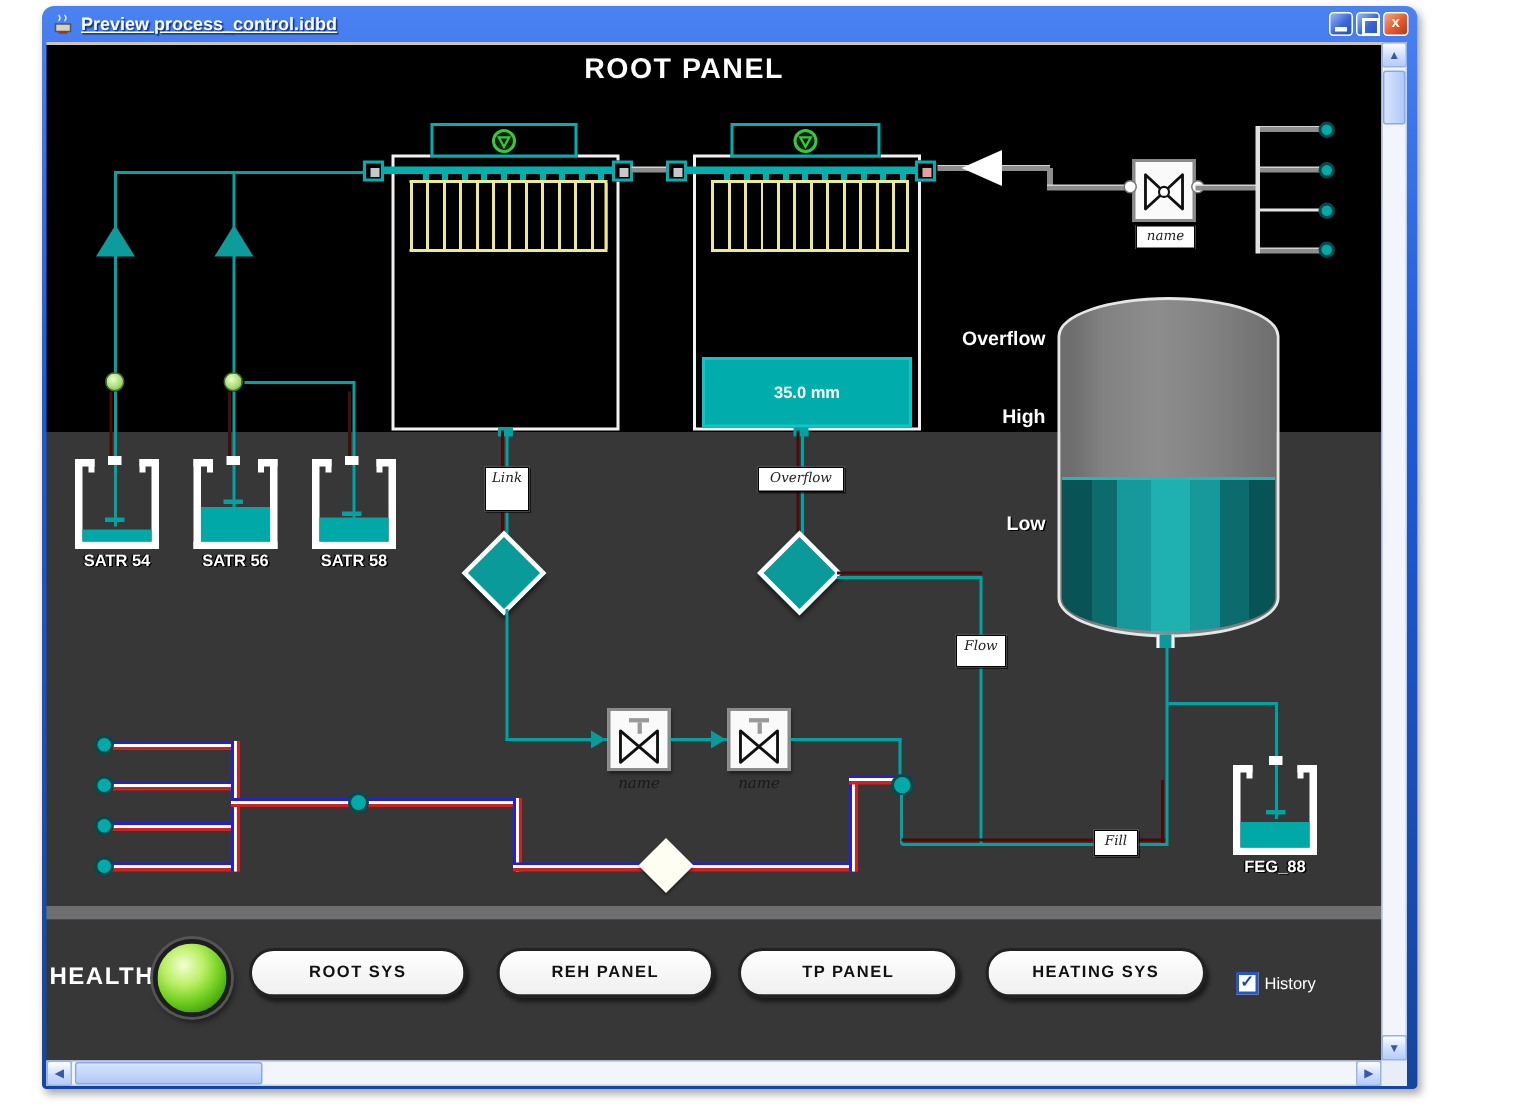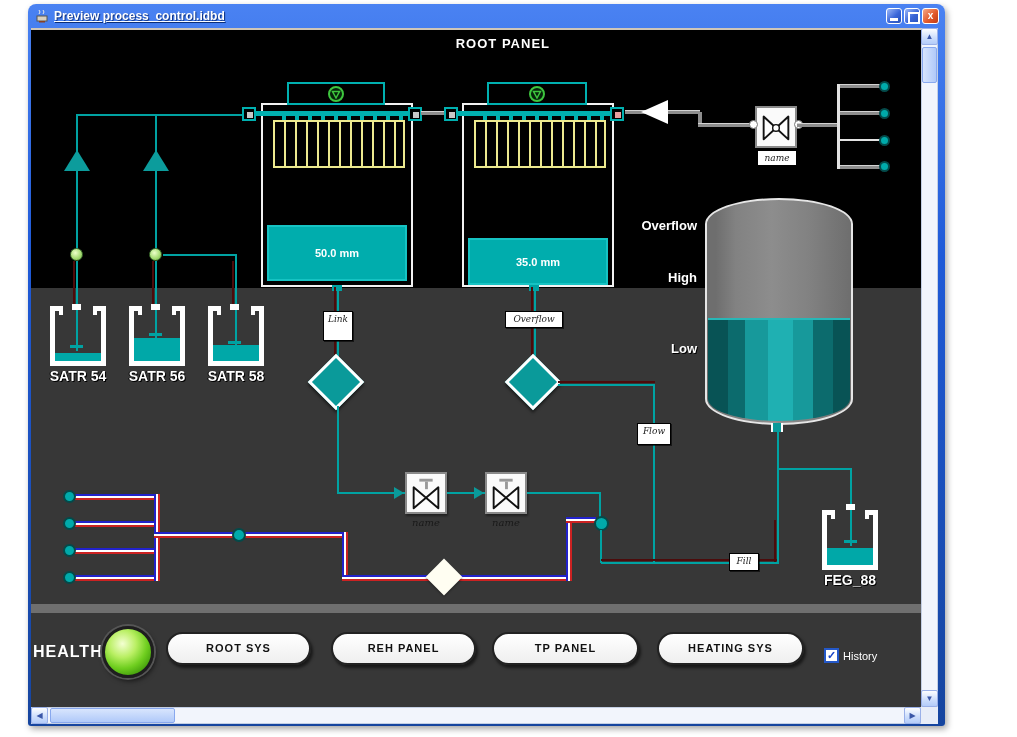--- a/index.html
+++ b/index.html
@@ -56,21 +56,21 @@
          border:2px solid #e6e6e6;border-radius:74px/26px;}
   .sliq{background:linear-gradient(90deg,#085355 0 14%,#0c6b6d 14% 26%,#17999b 26% 42%,#1fb0b2 42% 60%,#17999b 60% 74%,#0c6b6d 74% 88%,#085355 88% 100%);
         border-top:2px solid #27b7b7;border-radius:0 0 71px 71px/0 0 22px 22px;}
   .stlabel{color:#fff;font-weight:bold;font-size:13px;text-align:right;text-shadow:1px 1px 0 #000;}
 
   
   .beaker{border-left:5px solid #fff;border-right:5px solid #fff;border-bottom:5px solid #fff;}
   .hl{border-top:5px solid #fff;border-right:4px solid #fff;}
   .hr{border-top:5px solid #fff;border-left:4px solid #fff;}
   .liq{background:#00A8A8;}
-  .blabel{color:#fff;font-weight:bold;font-size:14px;text-align:center;text-shadow:1px 1px 0 #000,-1px 0 0 #000;}
+  .blabel{color:#fff;font-weight:bold;font-size:11px;text-align:center;text-shadow:1px 1px 0 #000,-1px 0 0 #000;}
 
   
   .vbox{background:#fafafa;border:2px solid #8a8a8a;box-shadow:1px 2px 2px rgba(0,0,0,.4);}
   .vlabel{color:#191919;font-family:"DejaVu Serif",serif;font-style:italic;font-size:10px;text-align:center;}
   .port{border-radius:50%;background:#fff;border:1px solid #777;}
 
   
   .health{color:#fff;font-weight:bold;font-size:16px;letter-spacing:1px;}
   .led{border-radius:50%;background:radial-gradient(circle at 38% 32%,#f4ffd2,#b9ef63 32%,#6fce1f 58%,#3e990a 82%,#2f7a06);
        border:3px solid #1e1e1e;box-shadow:0 0 0 2px #555,2px 3px 5px rgba(0,0,0,.6);cursor:pointer;}
@@ -109,21 +109,21 @@
       <span class="maxg"></span>
     </div>
   <div class="abs winbtn btn-close" style="left:922px;top:8px;width:17px;"><span>x</span></div>
 
   <div class="abs" style="left:31px;top:28px;width:890px;height:2px;background:#cfc6b8;"></div>
   <div class="abs" style="left:31px;top:30px;width:890px;height:258px;background:#000;"></div>
   <div class="abs" style="left:31px;top:288px;width:890px;height:316px;background:#373737;"></div>
   <div class="abs" style="left:31px;top:604px;width:890px;height:9px;background:#6f6f6f;"></div>
   <div class="abs" style="left:31px;top:613px;width:890px;height:94px;background:#373737;"></div>
 
-  <div class="abs" style="left:330px;top:36px;width:220px;color:#fff;font-weight:bold;font-size:13px;letter-spacing:1px;text-align:right;">ROOT PANEL</div>
+  <div class="abs" style="left:346px;top:36px;width:220px;color:#fff;font-weight:bold;font-size:19px;letter-spacing:1px;text-align:center;">ROOT PANEL</div>
 
   <div class="abs tl" style="left:77px;top:114px;width:170px;height:2px;"></div>
   <div class="abs tl" style="left:76px;top:114px;width:2px;height:141px;"></div>
   <div class="abs tl" style="left:155px;top:114px;width:2px;height:141px;"></div>
   <div class="abs uparrow" style="left:64px;top:150px;"></div>
   <div class="abs uparrow" style="left:143px;top:150px;"></div>
   <div class="abs gnode" style="left:70px;top:248px;width:13px;height:13px;"></div>
   <div class="abs gnode" style="left:149px;top:248px;width:13px;height:13px;"></div>
   <div class="abs dr" style="left:73px;top:261px;width:2px;height:46px;"></div>
   <div class="abs tl" style="left:76px;top:261px;width:2px;height:90px;"></div>
@@ -148,23 +148,20 @@
   </div>
   <div class="abs rod" style="left:252px;top:111px;width:162px;height:5px;"></div>
   <div class="abs conn" style="left:242px;top:107px;width:14px;height:14px;">
       <span class="inner"></span>
     </div>
   <div class="abs conn" style="left:408px;top:107px;width:14px;height:14px;">
       <span class="inner"></span>
     </div>
   <div class="abs stubs" style="left:273px;top:115px;width:132px;height:5px;"></div>
   <div class="abs comb" style="left:273px;top:120px;width:132px;height:48px;"></div>
-  <div class="abs lvl" style="left:267px;top:225px;width:140px;height:56px;">
-      <span>50.0 mm</span>
-    </div>
   <div class="abs tl" style="left:332px;top:285px;width:10px;height:6px;"></div>
 
   <div class="abs tankbody" style="left:462px;top:103px;width:152px;height:184px;"></div>
   <div class="abs topbox" style="left:487px;top:82px;width:100px;height:23px;">
     <svg width="18" height="18">
         <circle cx="9" cy="9" r="7" fill="#06230a" stroke="#3ec53e" stroke-width="2"></circle>
         <polygon points="5.5,6.5 12.5,6.5 9,13" fill="none" stroke="#3ec53e" stroke-width="1.5"></polygon>
       </svg>
   </div>
   <div class="abs rod" style="left:452px;top:111px;width:164px;height:5px;"></div>

